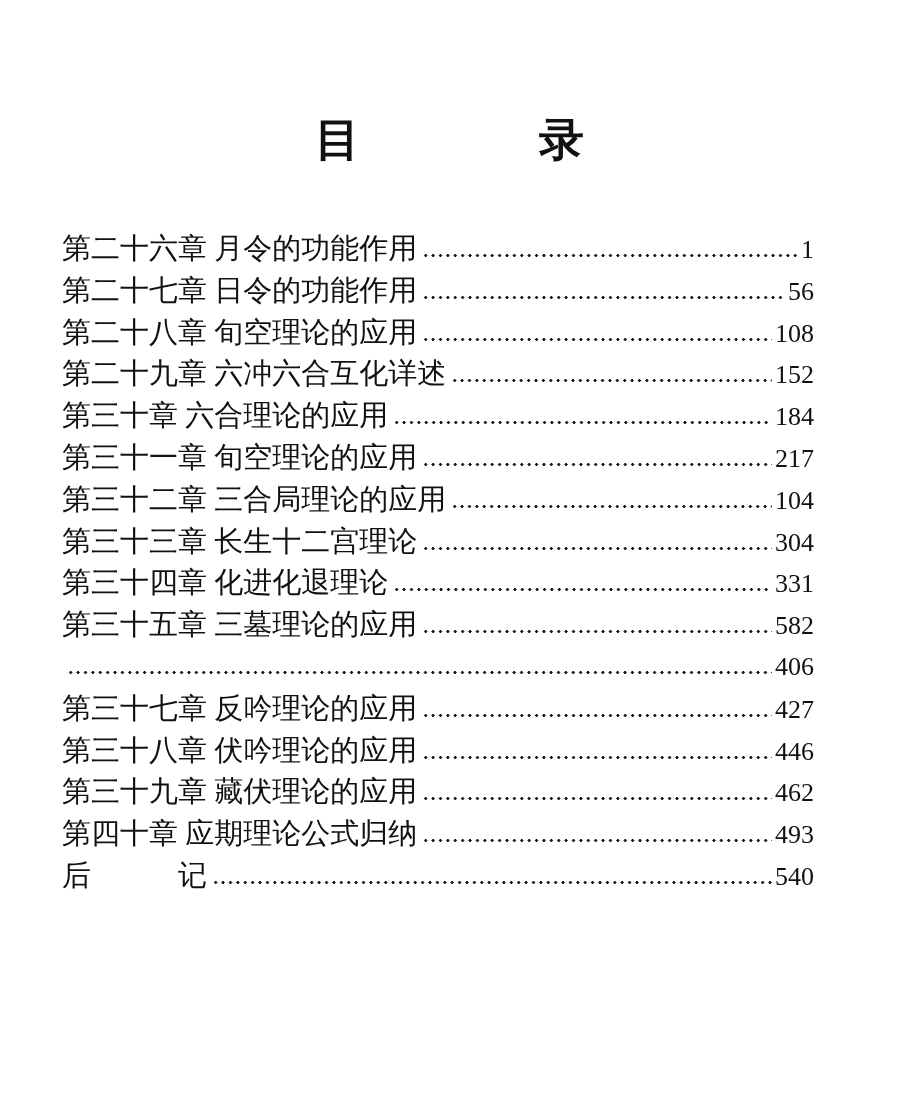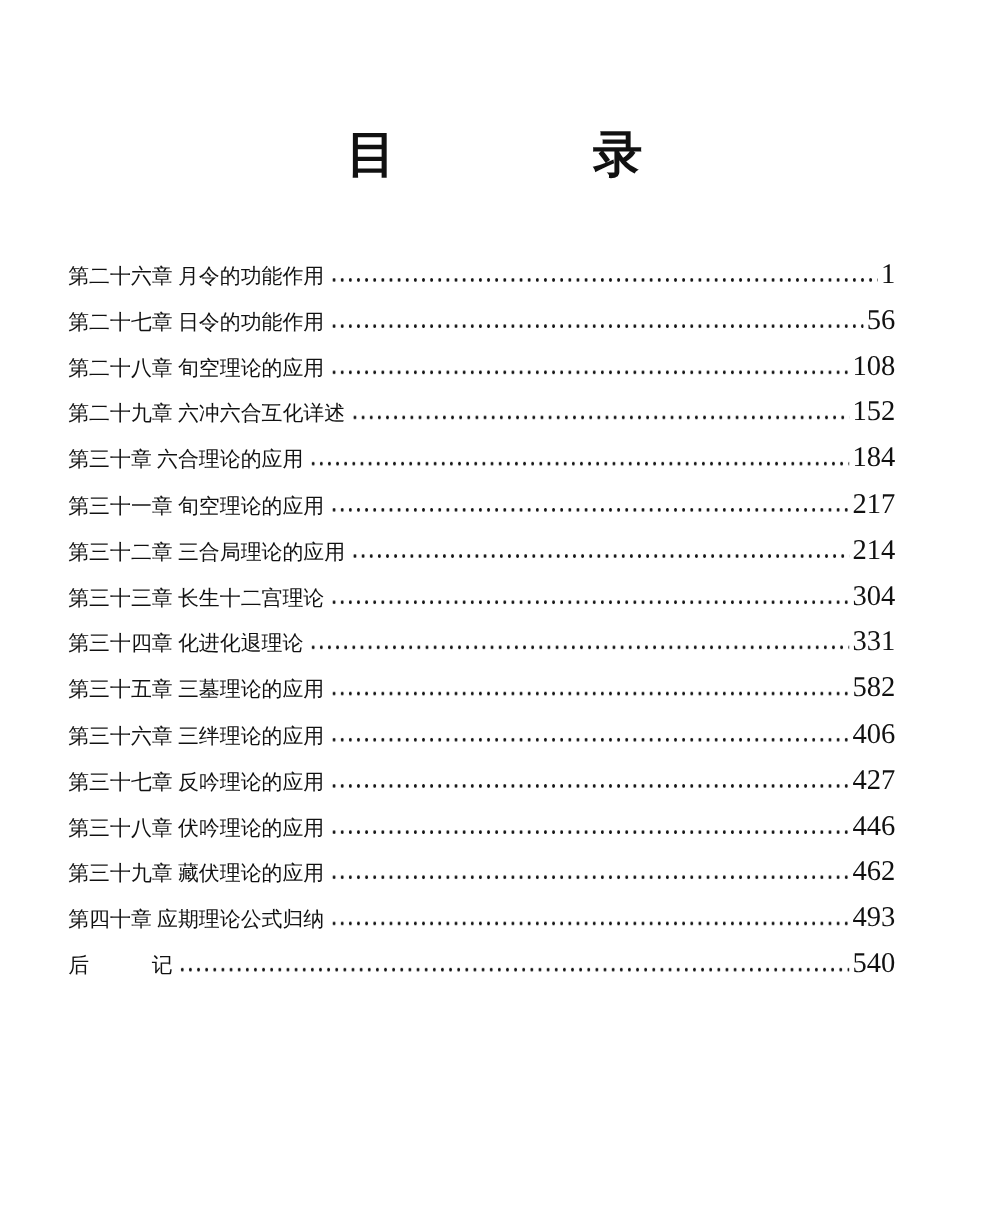--- a/index.html
+++ b/index.html
@@ -28,21 +28,21 @@
     padding-left: 62px;
     padding-right: 86px;
   }
   .toc-row {
     display: flex;
     align-items: baseline;
     height: 41.8px;
   }
   .toc-label {
     white-space: pre;
-    font-size: 19px;
+    font-size: 29px;
     line-height: 41.8px;
     flex: 0 0 auto;
   }
   .leader {
     flex: 1 1 auto;
     min-width: 12px;
     height: 5px;
     margin: 0 3px 0 5px;
     background-image: radial-gradient(circle, #161616 1.3px, rgba(0,0,0,0) 1.7px);
     background-size: 7.4px 5px;
@@ -100,21 +100,21 @@
 
     <div class="toc-row">
       <span class="toc-label">第三十一章 旬空理论的应用</span>
       <span class="leader"></span>
       <span class="toc-page">217</span>
     </div>
 
     <div class="toc-row">
       <span class="toc-label">第三十二章 三合局理论的应用</span>
       <span class="leader"></span>
-      <span class="toc-page">214</span>
+      <span class="toc-page">104</span>
     </div>
 
     <div class="toc-row">
       <span class="toc-label">第三十三章 长生十二宫理论</span>
       <span class="leader"></span>
       <span class="toc-page">304</span>
     </div>
 
     <div class="toc-row">
       <span class="toc-label">第三十四章 化进化退理论</span>
@@ -122,21 +122,20 @@
       <span class="toc-page">331</span>
     </div>
 
     <div class="toc-row">
       <span class="toc-label">第三十五章 三墓理论的应用</span>
       <span class="leader"></span>
       <span class="toc-page">582</span>
     </div>
 
     <div class="toc-row">
-      <span class="toc-label">第三十六章 三绊理论的应用</span>
       <span class="leader"></span>
       <span class="toc-page">406</span>
     </div>
 
     <div class="toc-row">
       <span class="toc-label">第三十七章 反吟理论的应用</span>
       <span class="leader"></span>
       <span class="toc-page">427</span>
     </div>
 

